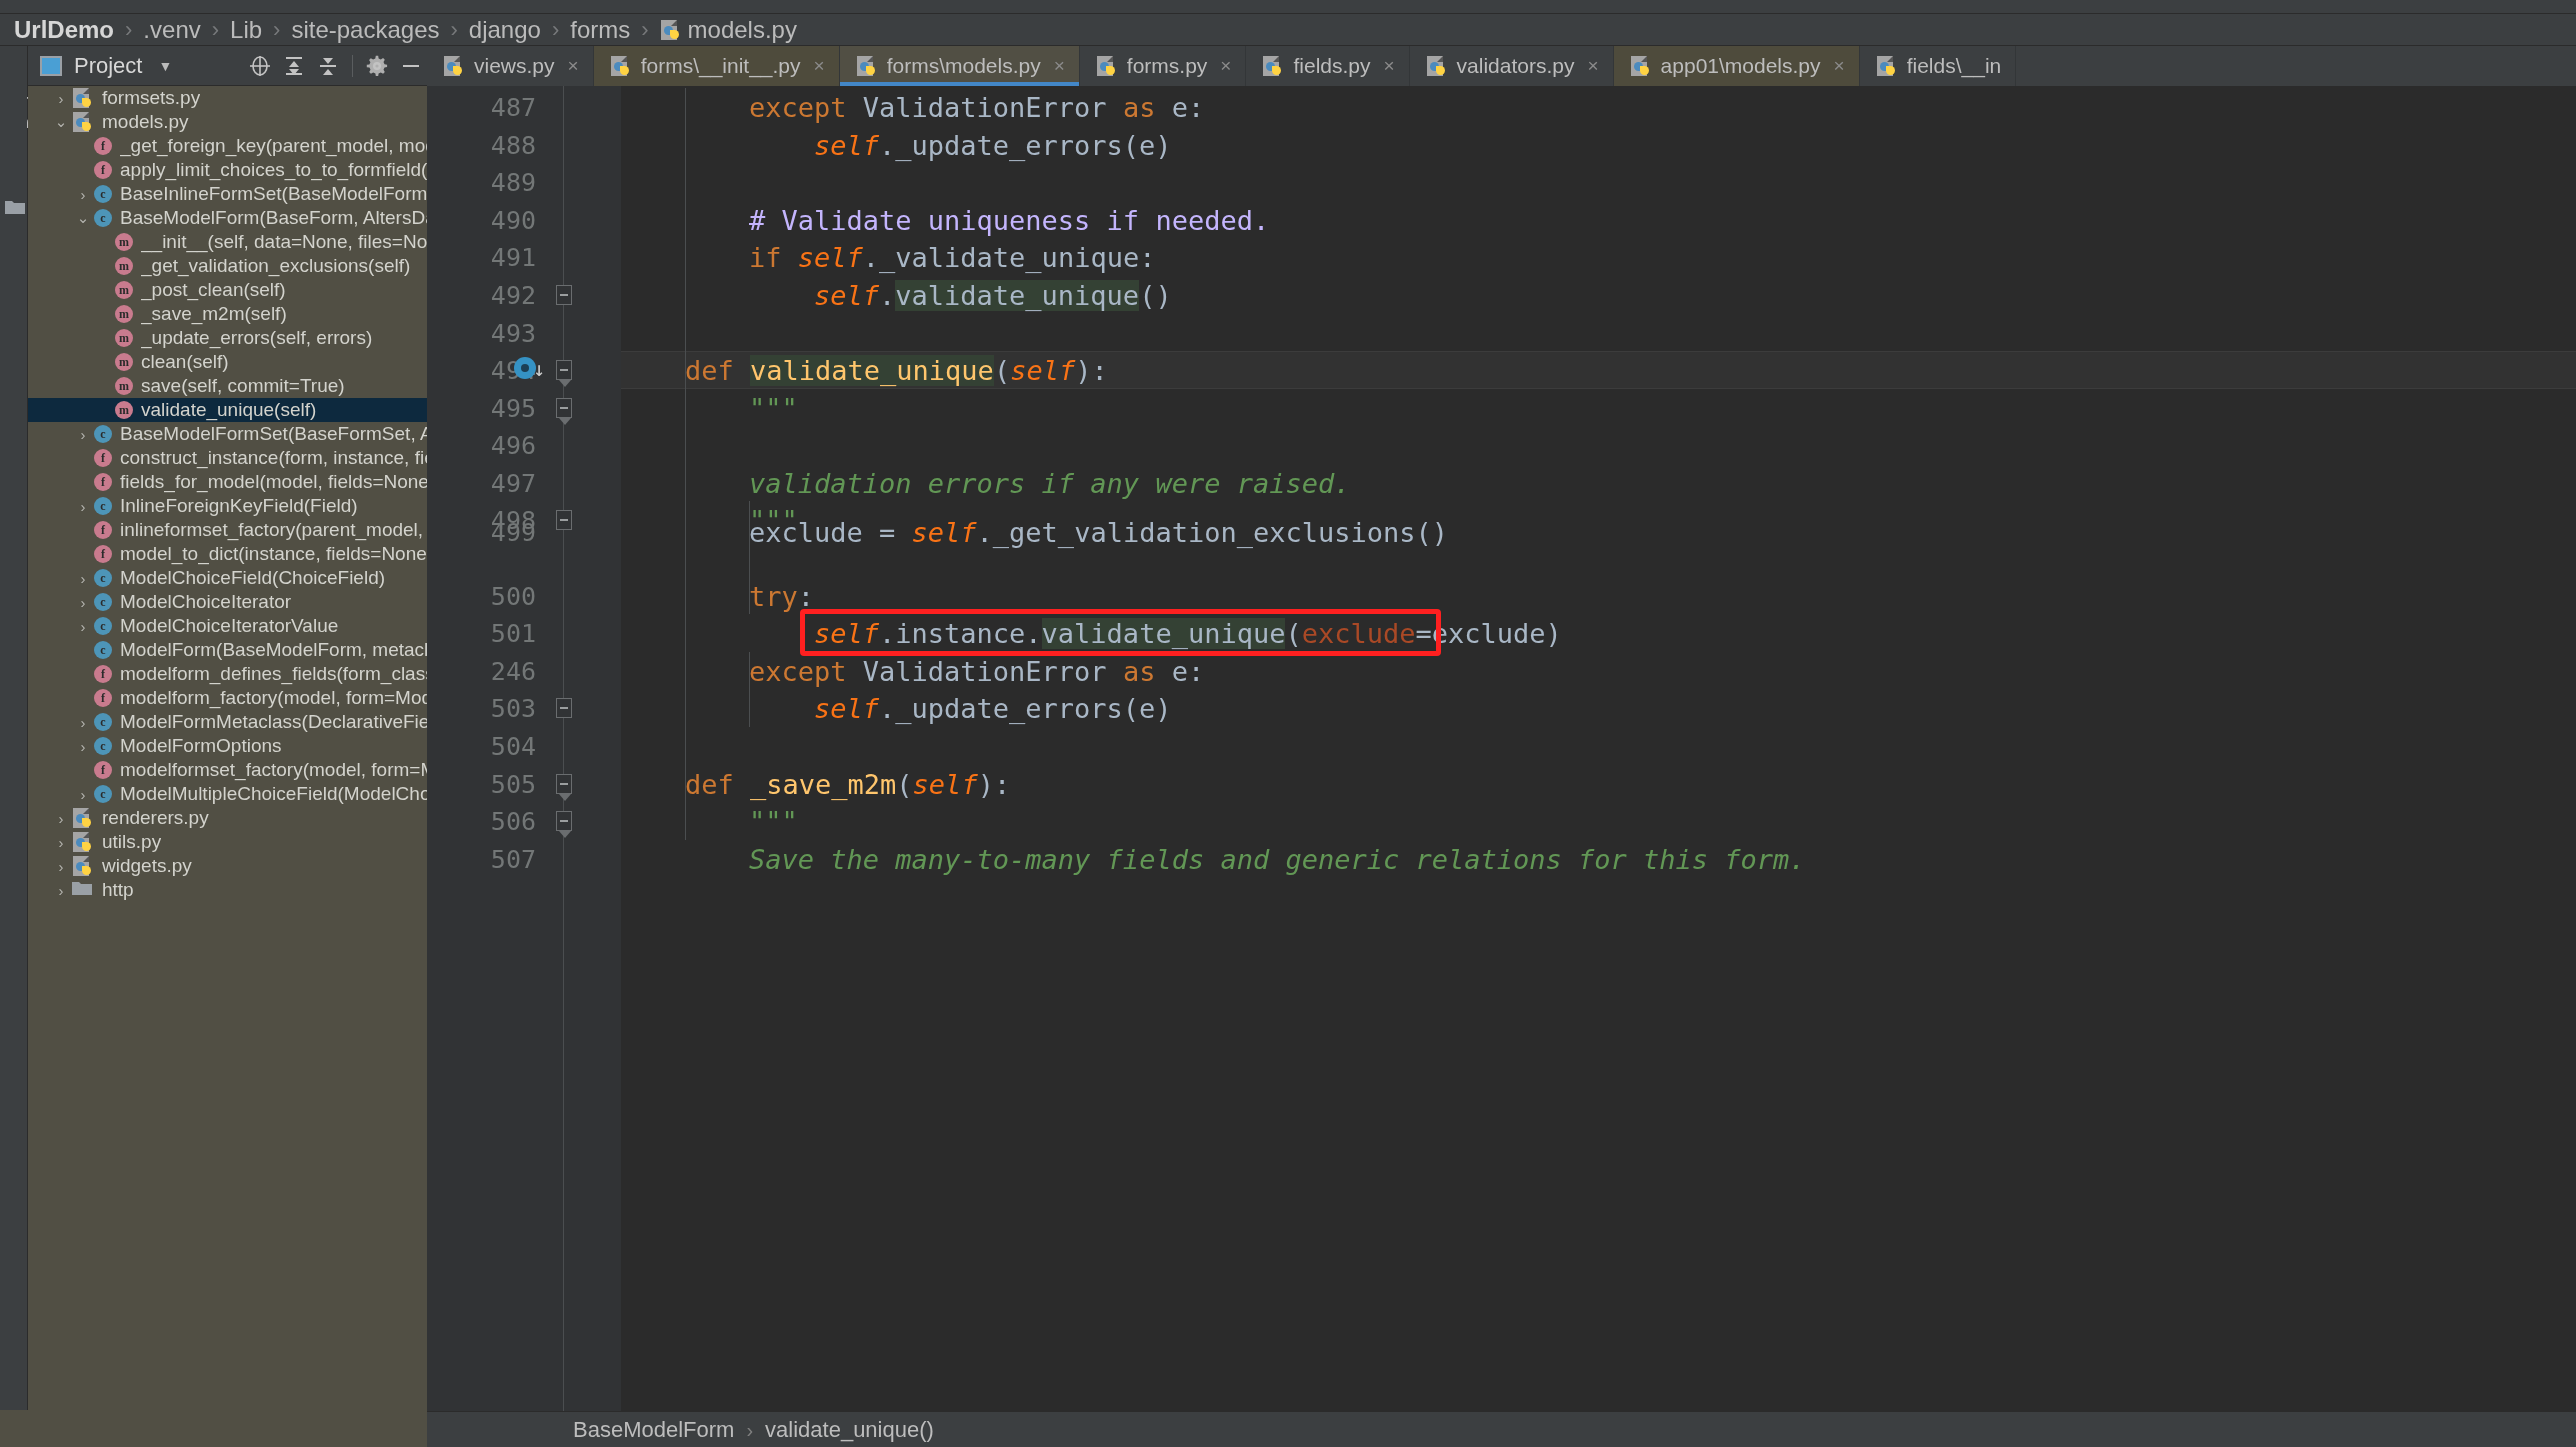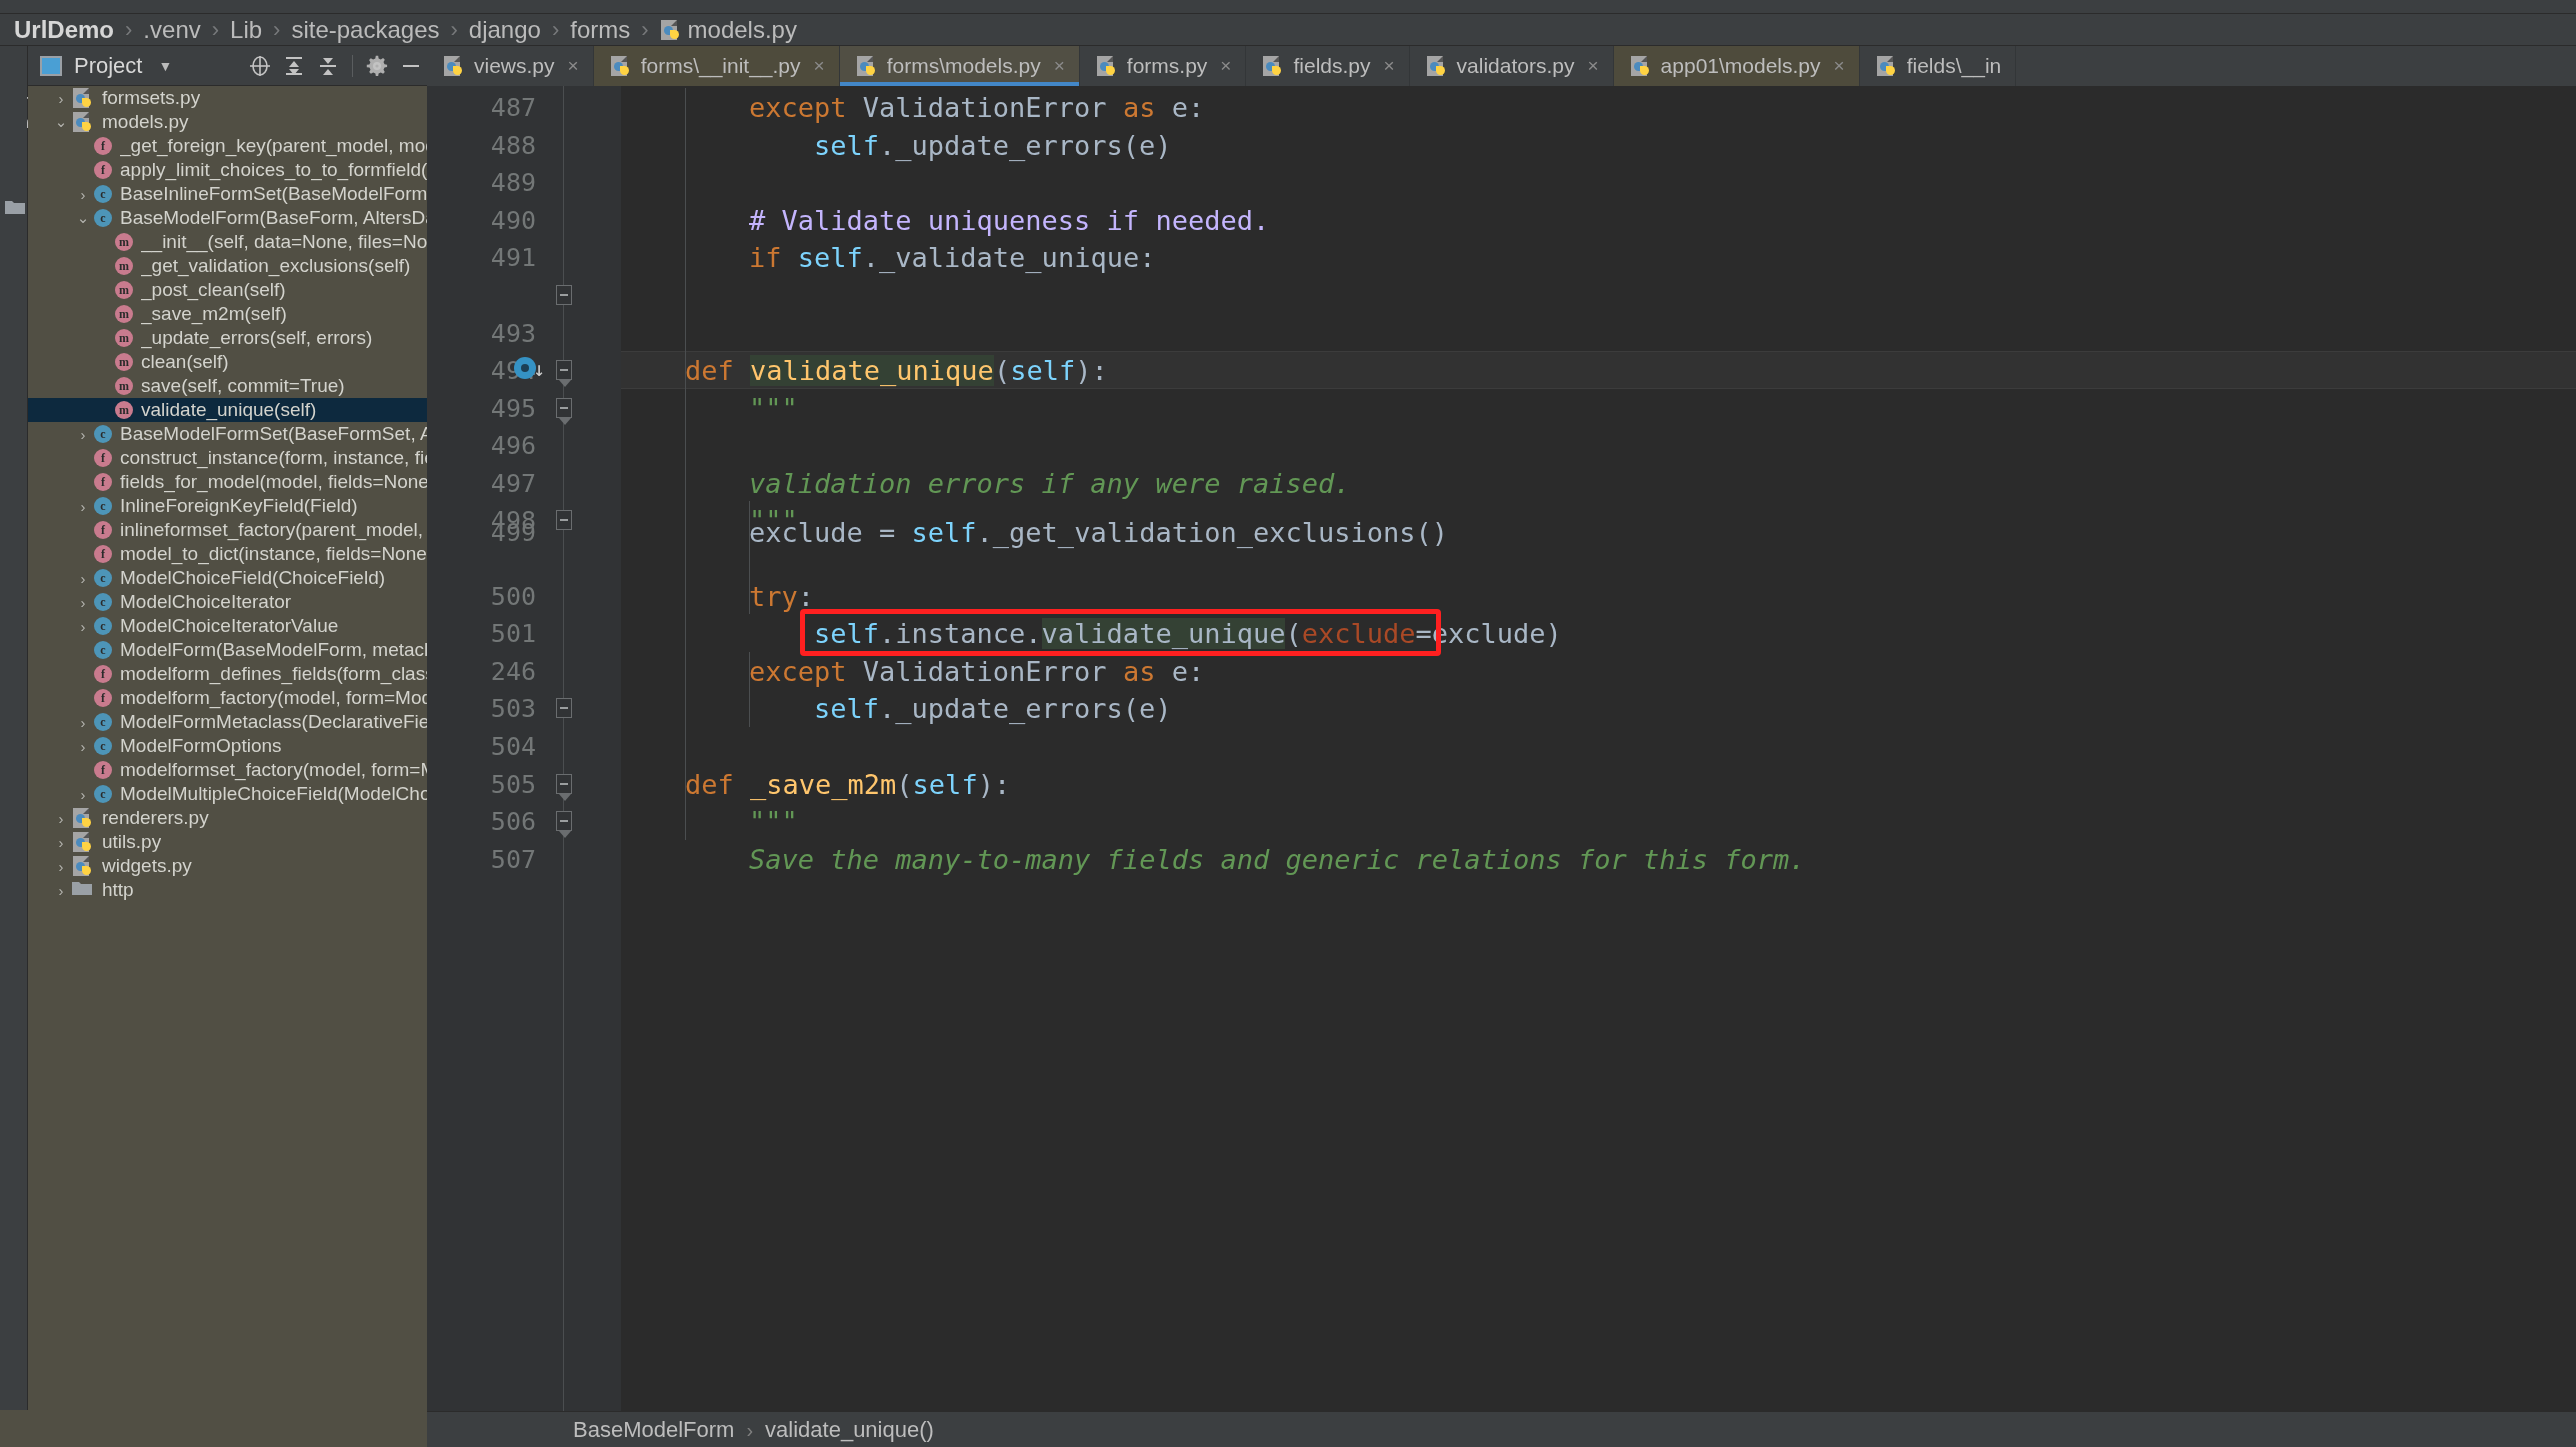--- a/index.html
+++ b/index.html
@@ -218,21 +218,21 @@
   .codetext {
     position: absolute; left: 194px;
     font-size: 27px;
     color: #a9b7c6;
     white-space: pre;
     font-family: "DejaVu Sans Mono", monospace;
     letter-spacing: 0px;
   }
   .kw      { color: #cc7832; }
   .fn      { color: #ffc66d; }
-  .selfkw  { color: #7dd3fc; }
+  .selfkw  { color: #f97316; font-style: italic; }
   .cmt     { color: #c4b5fd; }
   .doc     { color: #629755; font-style: italic; }
   .docq    { color: #629755; }
   .param   { color: #aa4926; }
   .plain   { color: #a9b7c6; }
   .hl-ident { background: #344134; }
 
   .caret {
     display: inline-block; width: 2px; height: 30px;
     background: #d8d8d8; vertical-align: -6px;
@@ -713,20 +713,24 @@
         <div class="codetext" style="left: 194px;"></div>
       </div>
       <div class="code-line" style="top: 115px;">
         <div class="lineno">490</div>
         <div class="codetext" style="left: 322px;"><span class="cmt"># Validate uniqueness if needed.</span></div>
       </div>
       <div class="code-line" style="top: 152px;">
         <div class="lineno">491</div>
         <div class="codetext" style="left: 322px;"><span class="kw">if </span><span class="selfkw">self</span><span class="plain">._validate_unique:</span></div>
       </div>
+      <div class="code-line" style="top: 190px;">
+        <div class="lineno">492</div>
+        <div class="codetext" style="left: 387px;"><span class="selfkw">self</span><span class="plain">.</span><span class="plain hl-ident">validate_unique</span><span class="plain">()</span></div>
+      </div>
       <div class="fold-marker" style="top: 199px;"></div>
       <div class="code-line" style="top: 228px;">
         <div class="lineno">493</div>
         <div class="codetext" style="left: 194px;"></div>
       </div>
       <div class="line-highlight" style="top: 265px;"></div>
       <div class="code-line" style="top: 265px;">
         <div class="lineno">494</div>
         <div class="codetext" style="left: 258px;"><span class="kw">def </span><span class="caret"></span><span class="fn hl-ident">validate_unique</span><span class="plain">(</span><span class="selfkw">self</span><span class="plain">):</span></div>
       </div>

